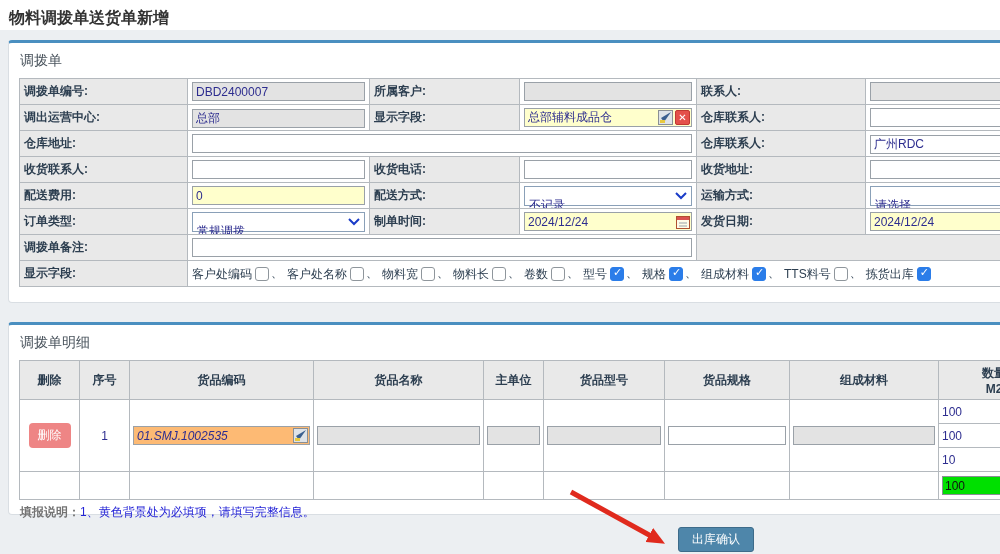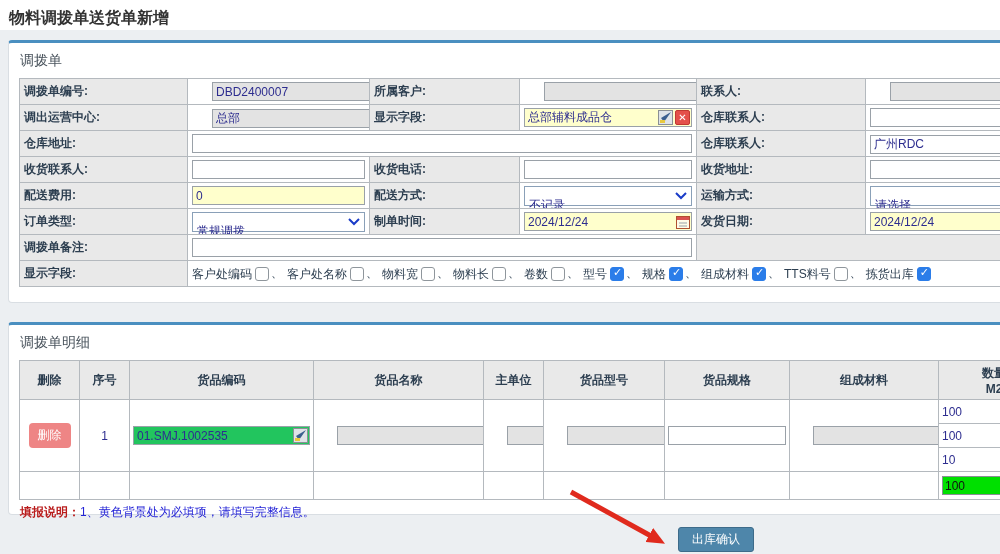--- a/index.html
+++ b/index.html
@@ -18,26 +18,26 @@
   .section-title{font-size:14px;color:#49535c;margin:9px 0 8px 11px;}
 
   table{border-collapse:collapse;table-layout:fixed;}
   .form-table{width:1030px;margin-left:10px;}
   .form-table td{border:1px solid #b4b9be;height:25px;padding:0 4px;overflow:hidden;}
   td.lbl{background:#e9e9e9;text-align:left;font-weight:bold;color:#2c3e50;font-size:12px;white-space:nowrap;}
   td.fld{background:#ffffff;}
 
   input.txt{width:100%;height:19px;box-sizing:border-box;border:1px solid #9aa1a8;font-size:12px;
             color:#2d2d8f;padding:0 3px;background:#fff;font-family:inherit;}
-  input.ro{background:#e3e3e3;margin-left:20px;}
+  input.ro{background:#e3e3e3;}
   input.req{background:#ffffcc;}
 
   .flexfield{display:flex;align-items:center;height:19px;border:1px solid #9aa1a8;background:#ffffcc;
              box-sizing:border-box;padding:0 1px 0 3px;gap:2px;}
-  .flexfield.white{background:#22c55e;}
+  .flexfield.white{background:#fdba74;font-style:italic;}
   .flexfield .val{flex:1;font-size:12px;color:#2d2d8f;white-space:nowrap;overflow:hidden;}
 
   .sel{display:flex;align-items:center;height:20px;border:1px solid #8aa0b8;background:#fff;
        box-sizing:border-box;padding:0 4px;}
   .sel .val{flex:1;font-size:12px;color:#2d2d8f;white-space:nowrap;overflow:hidden;margin-top:20px;}
 
   .icon-x{display:inline-block;width:15px;height:15px;background:#e4504a;border:1px solid #c03830;
           border-radius:2px;color:#fff;font-size:10px;font-weight:bold;line-height:14px;text-align:center;
           box-sizing:border-box;flex:0 0 auto;}
   .icon-x::before{content:"\2715";}
@@ -56,21 +56,21 @@
   .detail-table td{border:1px solid #b4b9be;font-size:12px;color:#2d2d8f;padding:0 3px;overflow:hidden;background:#fff;}
   .detail-table tr.sub td{height:23px;}
   .detail-table tr.last td{height:27px;}
   td.c-seq{text-align:center;}
   .del-btn{background:#ee8585;color:#fff;border:none;border-radius:4px;font-size:12px;
            padding:4px 9px;font-family:inherit;cursor:pointer;}
   .green-input{width:94%;height:19px;background:#00e000;border:1px solid #8a8f94;font-size:12px;
                color:#111;padding:0 2px;box-sizing:border-box;font-family:inherit;}
 
   .note{font-size:12px;margin:4px 0 0 11px;}
-  .note .pre{color:#b91c1c;font-weight:bold;}
+  .note .pre{color:#737373;font-weight:bold;}
   .note .txt{color:#2323d6;}
 
   .confirm-btn{position:absolute;left:678px;top:527px;background:#4e86aa;border:1px solid #3d6b8a;
                border-radius:3px;color:#fff;font-size:12px;padding:3px 13px;font-family:inherit;z-index:4;cursor:pointer;}
   .arrow-svg{position:absolute;left:555px;top:486px;z-index:5;pointer-events:none;}
 </style>
 </head>
 <body>
 
 <div class="page-bg"></div>

